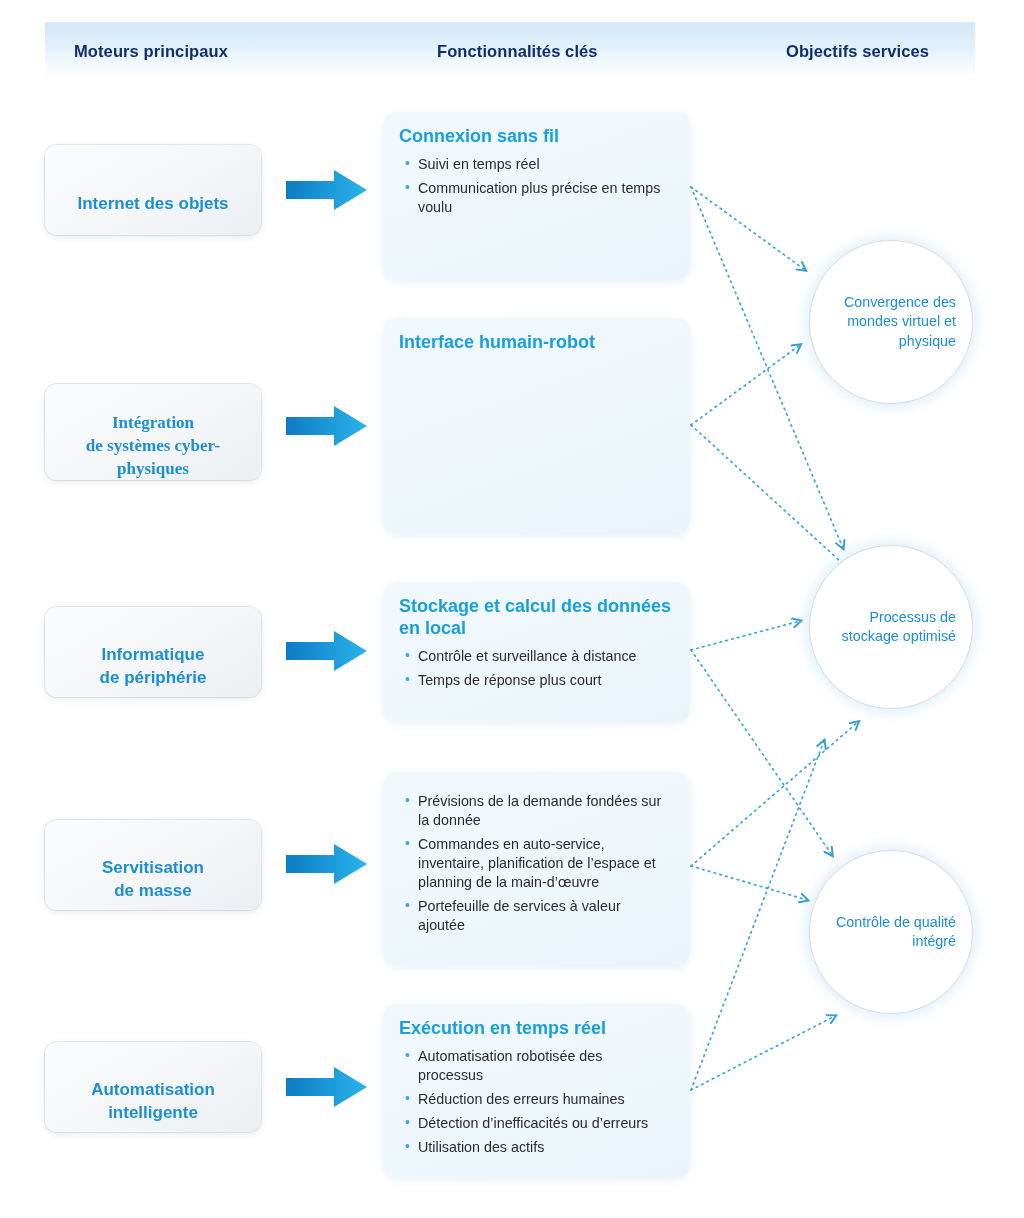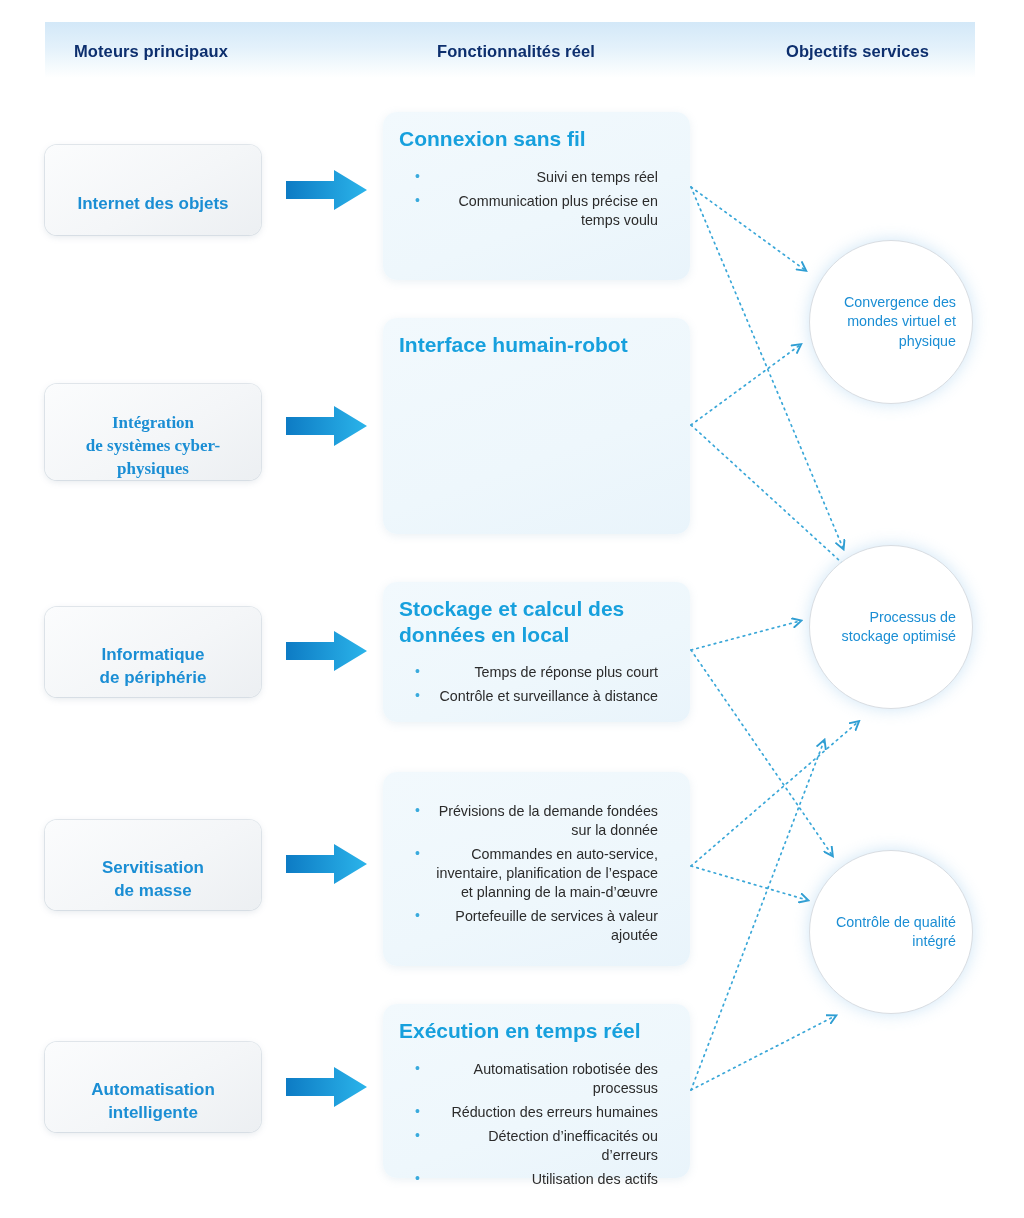--- a/index.html
+++ b/index.html
@@ -90,31 +90,30 @@
     box-sizing: border-box;
     padding: 14px 16px 16px 16px;
   }
   #feature-0 { top: 112px;  height: 168px; }
   #feature-1 { top: 318px;  height: 216px; }
   #feature-2 { top: 582px;  height: 140px; }
   #feature-3 { top: 772px;  height: 194px; }
   #feature-4 { top: 1004px; height: 174px; }
 
   .feature-title {
-    font-size: 21px;
+    font-size: 18px;
     font-weight: bold;
     color: #17a0dd;
     line-height: 1.22;
     margin: 0 0 7px 0;
   }
   .feature-list {
     list-style: none;
-    margin: 16px;
+    margin: 6px;
     padding: 0;
-    text-align: right;
   }
   .feature-list li {
     position: relative;
     padding-left: 13px;
     font-size: 14.3px;
     color: #2b2b2b;
     line-height: 1.33;
     margin-bottom: 5px;
   }
   .feature-list li::before {
@@ -160,21 +159,21 @@
     width: 1024px;
     height: 1218px;
     pointer-events: none;
   }
 </style>
 </head>
 <body>
 
 <div id="header-bar"></div>
 <div class="col-head" id="head-drivers">Moteurs principaux</div>
-<div class="col-head" id="head-features">Fonctionnalités réel</div>
+<div class="col-head" id="head-features">Fonctionnalités clés</div>
 <div class="col-head" id="head-goals">Objectifs services</div>
 
 <svg id="connectors" viewBox="0 0 1024 1218" xmlns="http://www.w3.org/2000/svg">
   <defs>
     <marker id="ah" markerWidth="11" markerHeight="11" refX="8" refY="5.5" orient="auto" markerUnits="userSpaceOnUse">
       <path d="M1,1 L9.5,5.5 L1,10" fill="none" stroke="#2f9ed3" stroke-width="1.9" stroke-linecap="square" stroke-linejoin="miter"></path>
     </marker>
   </defs>
   <g fill="none" stroke="#3aa7d8" stroke-width="1.7" stroke-dasharray="1.6 4.4" stroke-linecap="round" marker-end="url(#ah)">
 
@@ -265,22 +264,22 @@
   </ul>
 </div>
 
 <div class="feature-card" id="feature-1">
   <div class="feature-title">Interface humain-robot</div>
 </div>
 
 <div class="feature-card" id="feature-2">
   <div class="feature-title">Stockage et calcul des données en local</div>
   <ul class="feature-list">
+    <li>Contrôle et surveillance à distance</li>
     <li>Temps de réponse plus court</li>
-    <li>Contrôle et surveillance à distance</li>
   </ul>
 </div>
 
 <div class="feature-card" id="feature-3">
   <ul class="feature-list">
     <li>Prévisions de la demande fondées sur la donnée</li>
     <li>Commandes en auto-service, inventaire, planification de l’espace et planning de la main-d’œuvre</li>
     <li>Portefeuille de services à valeur ajoutée</li>
   </ul>
 </div>

